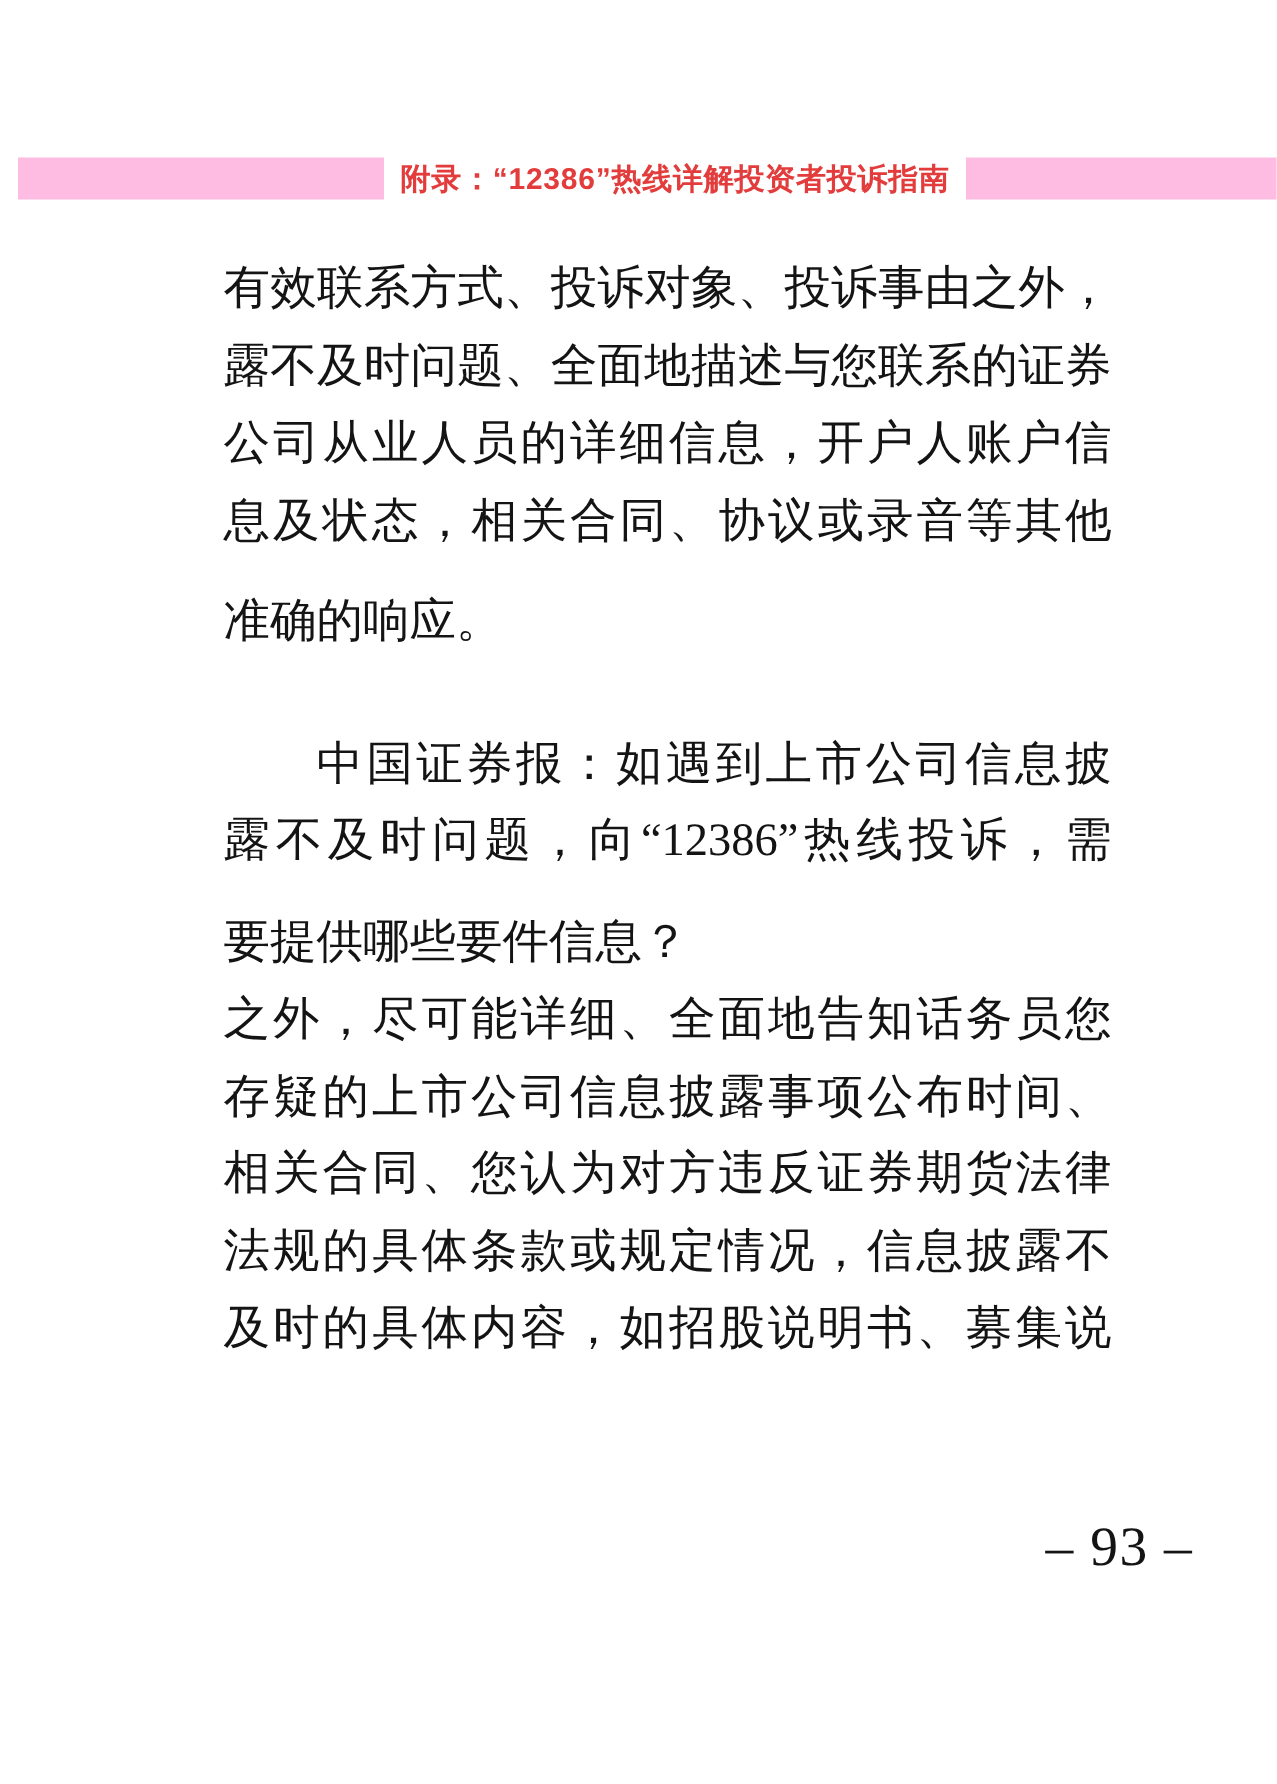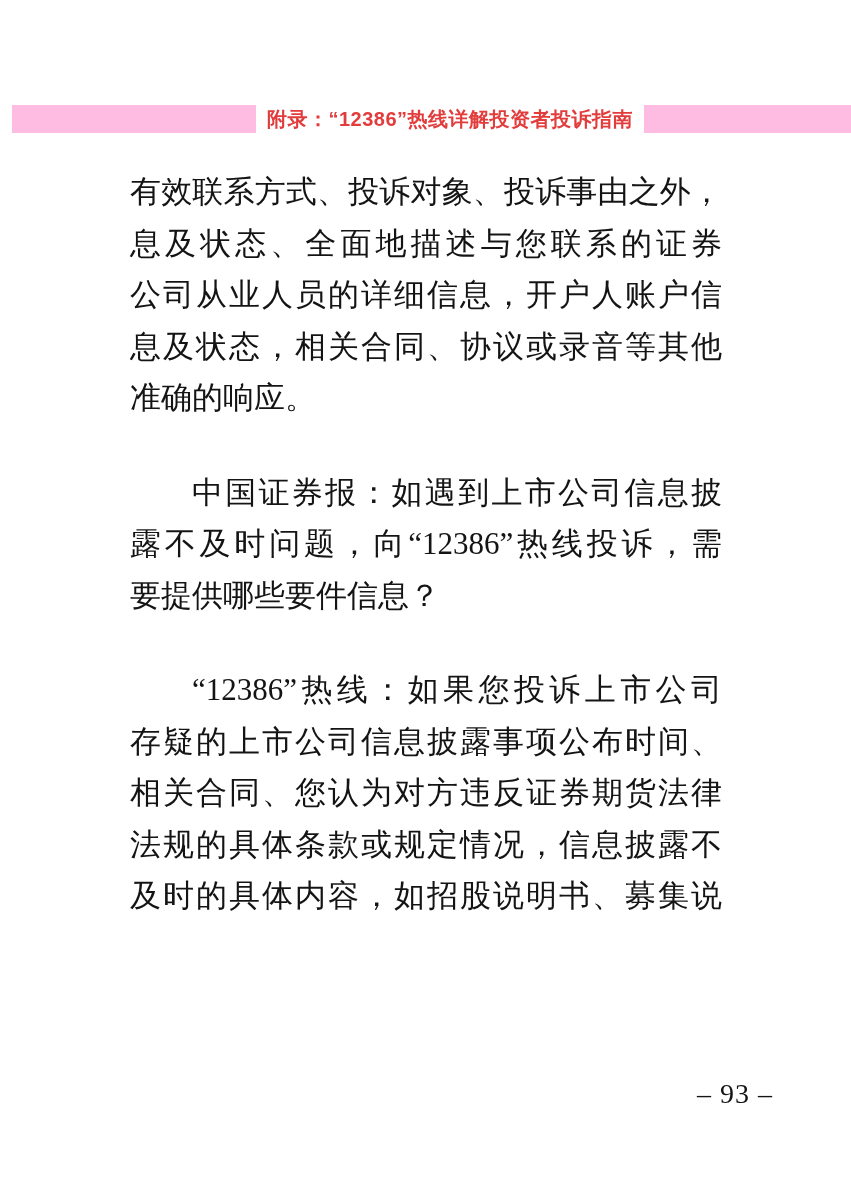--- a/index.html
+++ b/index.html
@@ -38,66 +38,66 @@
     font-family: "Liberation Sans", "DejaVu Sans", sans-serif;
     font-weight: bold;
     font-size: 20px;
     letter-spacing: 0.5px;
     color: var(--accent_red, #e23c3c);
     white-space: nowrap;
   }
   
   .body-text {
     position: absolute;
-    left: 130px;
+    left: 149px;
     top: 166px;
     width: 592px;
     color: var(--ink, #141414);
   }
   .line {
     height: 51.5px;
     line-height: 51.5px;
     font-size: 31px;
     text-align: justify;
     text-align-last: justify;
     text-justify: auto;
   }
   .line.indent { text-indent: 62px; margin-top: 43px; }
-  .line.para-end { text-align-last: left; }
+  .line.para-end { text-align-last: left; margin-top: 16px; }
   
   .page-number {
     position: absolute;
-    top: 1078px;
+    top: 1010px;
     left: 697px;
-    font-size: 28px;
+    font-size: 37px;
     letter-spacing: 1px;
     color: var(--ink, #141414);
   }
 </style>
 </head>
 <body>
 
 <div class="page">
 
   <header class="header">
     <div class="band band-left"></div>
     <div class="header-title">附录：“12386”热线详解投资者投诉指南</div>
     <div class="band band-right"></div>
   </header>
 
   <main class="body-text">
     <div class="line">有效联系方式、投诉对象、投诉事由之外，</div>
-    <div class="line">息及状态、全面地描述与您联系的证券</div>
+    <div class="line">露不及时问题、全面地描述与您联系的证券</div>
     <div class="line">公司从业人员的详细信息，开户人账户信</div>
     <div class="line">息及状态，相关合同、协议或录音等其他</div>
     <div class="line para-end">准确的响应。</div>
     <div class="line indent">中国证券报：如遇到上市公司信息披</div>
     <div class="line">露不及时问题，向“12386”热线投诉，需</div>
     <div class="line para-end">要提供哪些要件信息？</div>
-    <div class="line indent">“12386”热线：如果您投诉上市公司</div>
+    <div class="line">之外，尽可能详细、全面地告知话务员您</div>
     <div class="line">存疑的上市公司信息披露事项公布时间、</div>
     <div class="line">相关合同、您认为对方违反证券期货法律</div>
     <div class="line">法规的具体条款或规定情况，信息披露不</div>
     <div class="line">及时的具体内容，如招股说明书、募集说</div>
   </main>
 
   <div class="page-number">– 93 –</div>
 
 </div>
 

